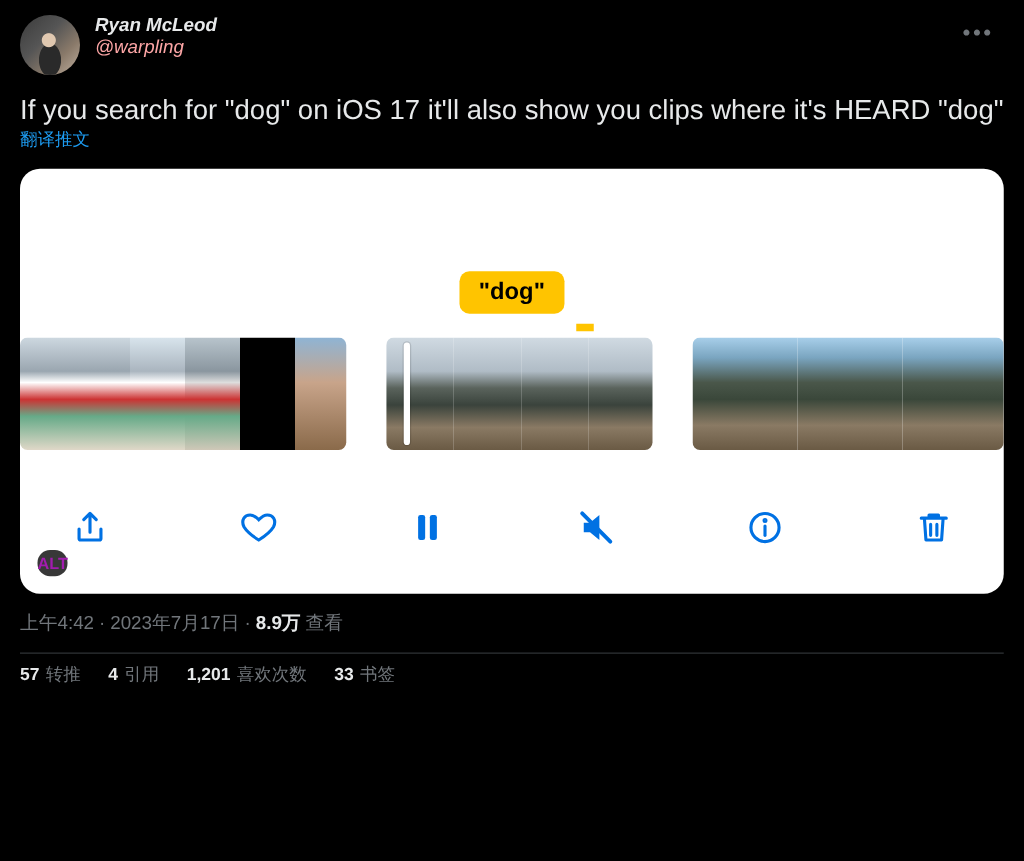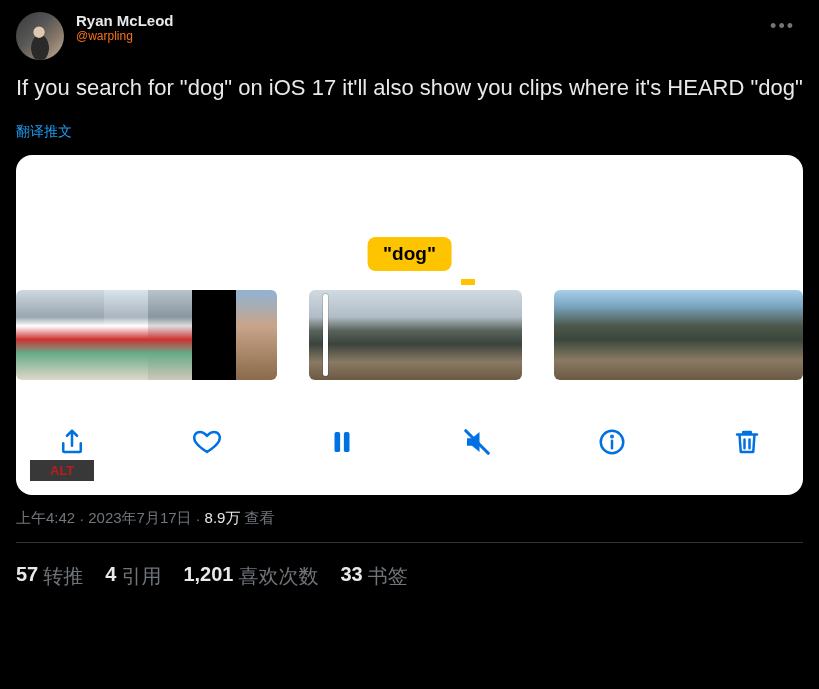--- a/index.html
+++ b/index.html
@@ -17,33 +17,33 @@
   .avatar {
     width: 48px; height: 48px; border-radius: 50%;
     background: linear-gradient(135deg, #3a3a3a 0%, #555 40%, #8a7a6a 70%, #c0b0a0 100%);
     flex-shrink: 0; position: relative; overflow: hidden;
   }
   .avatar::after{
     content:""; position:absolute; inset:0;
     background: radial-gradient(circle at 48% 42%, #e0c8b0 0%, #e0c8b0 14%, transparent 16%),
                 radial-gradient(ellipse at 50% 75%, #2a2a2a 0%, #2a2a2a 25%, transparent 27%);
   }
-  .name-block { display: flex; flex-direction: column; flex: 1; }
+  .name-block { display: flex; flex-direction: column; flex: 1; font-style: italic; }
   .display-name { font-weight: 700; font-size: 15px; color: #e7e9ea; }
-  .handle { font-size: 12px; color: #f97316; }
+  .handle { font-size: 15px; color: #fca5a5; }
   .more-btn {
     color: #71767b; font-size: 18px; padding: 4px 8px; cursor: pointer;
     align-self: flex-start; letter-spacing: 2px;
   }
   .tweet-text {
     margin-top: 14px; font-size: 22px; line-height: 1.3;
     font-weight: 400; color: #e7e9ea;
   }
   .translate-link {
-    margin-top: 20px; font-size: 14px; color: #1d9bf0; cursor: pointer;
+    margin-top: 0; font-size: 14px; color: #1d9bf0; cursor: pointer;
   }
   .media-card {
     margin-top: 14px; width: 100%; height: 340px;
     background: #fff; border-radius: 16px; position: relative;
     overflow: hidden;
   }
   .tooltip {
     position: absolute; left: 50%; top: 82px; transform: translateX(-50%);
     background: #ffc400; color: #000; font-weight: 700; font-size: 19px;
     padding: 6px 16px; border-radius: 8px;
@@ -84,34 +84,34 @@
     position: absolute; left: 0; right: 0; bottom: 28px; height: 50px;
     display: flex; justify-content: space-between; align-items: center;
     padding: 0 40px;
   }
   .tool-icon { color: #0071e3; width: 32px; height: 32px; display:flex; align-items:center; justify-content:center; cursor:pointer;}
   .tool-icon svg { width: 30px; height: 30px; stroke: #0071e3; fill: none; stroke-width: 2; }
   .pause-icon svg { fill: #0071e3; stroke: none; }
   .mute-icon svg { fill: #0071e3; stroke: #0071e3; }
   .alt-badge {
     position: absolute; left: 14px; bottom: 14px;
-    background: rgba(0,0,0,0.78); color: #b91c1c; font-weight: 700;
-    font-size: 13px; padding: 3px 20px; border-radius: 0;
+    background: rgba(0,0,0,0.78); color: #a21caf; font-weight: 700;
+    font-size: 13px; padding: 3px 0; border-radius: 10px;
     cursor: pointer;
   }
   .meta-row {
     margin-top: 14px; font-size: 15px; color: #71767b;
     display: flex; align-items: center; gap: 4px; text-align: right;
   }
-  .meta-row .bold { font-weight: 400; color: #e7e9ea; }
+  .meta-row .bold { font-weight: 700; color: #e7e9ea; }
   .divider {
     height: 1px; background: #2f3336; margin-top: 14px;
   }
   .stats-row {
-    margin-top: 20px; display: flex; gap: 22px; font-size: 20px;
+    margin-top: 8px; display: flex; gap: 22px; font-size: 14px;
     color: #71767b;
   }
   .stat { display: flex; gap: 5px; cursor:pointer;}
   .stat .num { font-weight: 700; color: #e7e9ea; }
 </style>
 </head>
 <body>
 
 <div class="header">
   <div class="avatar"></div>

